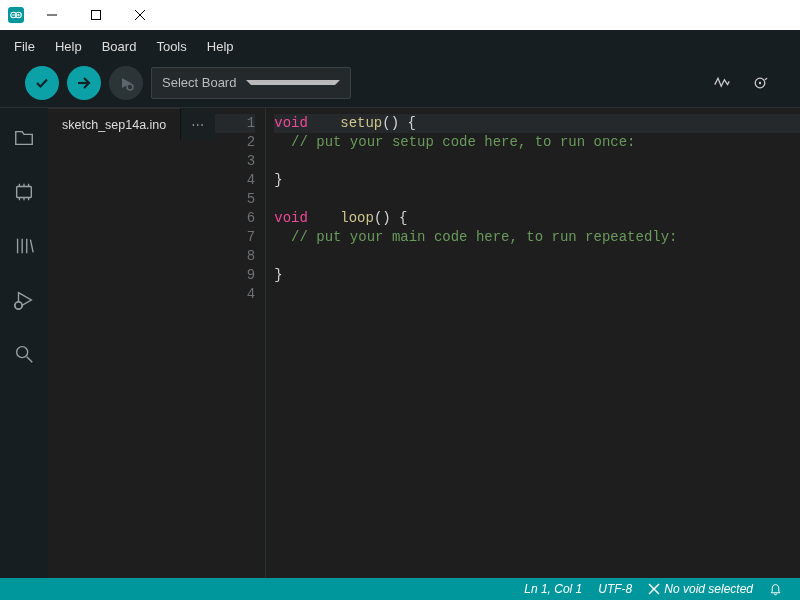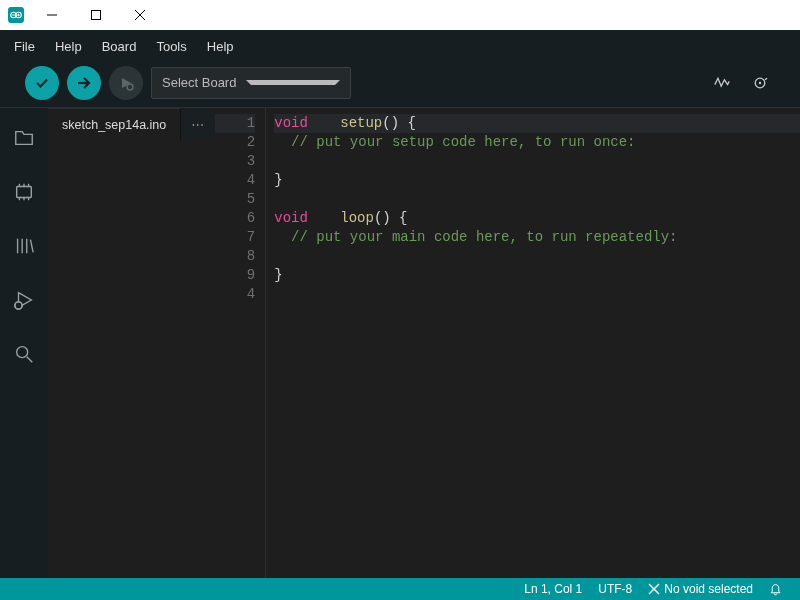--- a/index.html
+++ b/index.html
@@ -171,21 +171,21 @@
 .statusbar {
   height: 22px;
   background: #00979c;
   color: #fff;
   display: flex;
   align-items: center;
   padding: 0 10px;
   font-size: 12px;
 }
 .statusbar .spacer { flex: 1; }
-.statusbar .seg { padding: 0 8px; cursor: pointer; display: flex; align-items: center; gap: 4px; }
+.statusbar .seg { padding: 0 8px; cursor: pointer; display: flex; align-items: center; gap: 4px; font-style: italic; }
 </style>
 </head>
 <body>
 
 <div class="titlebar">
   <div class="app-icon">
     <svg viewBox="0 0 24 16">
         <g fill="none" stroke="#fff" stroke-width="2.2">
           <ellipse cx="7" cy="8" rx="5.5" ry="5.5"></ellipse>
           <ellipse cx="17" cy="8" rx="5.5" ry="5.5"></ellipse>

